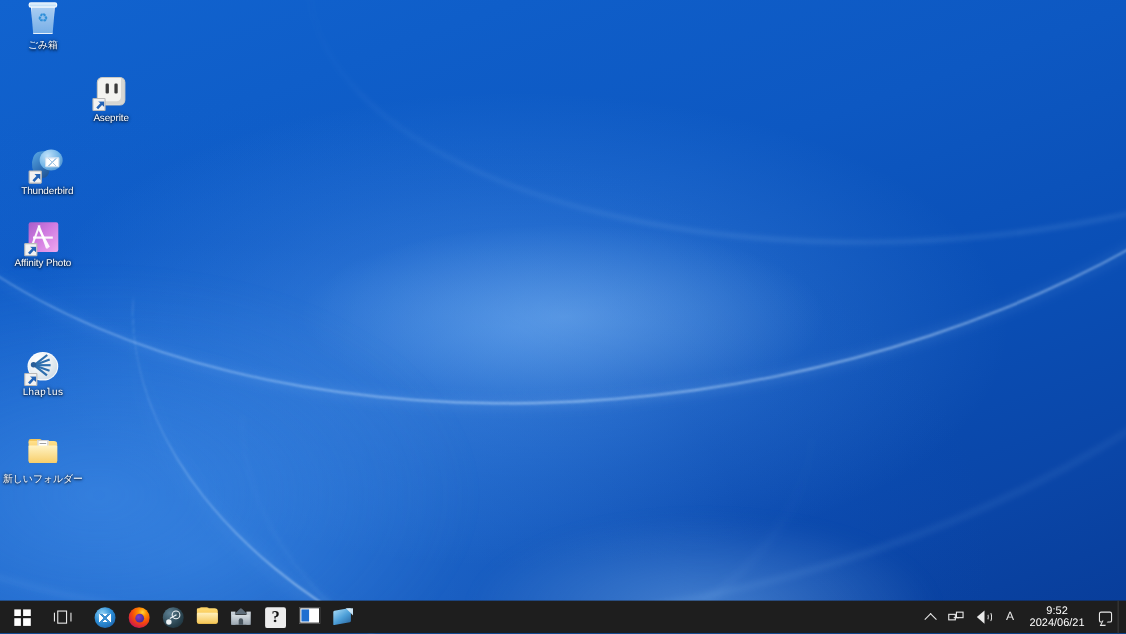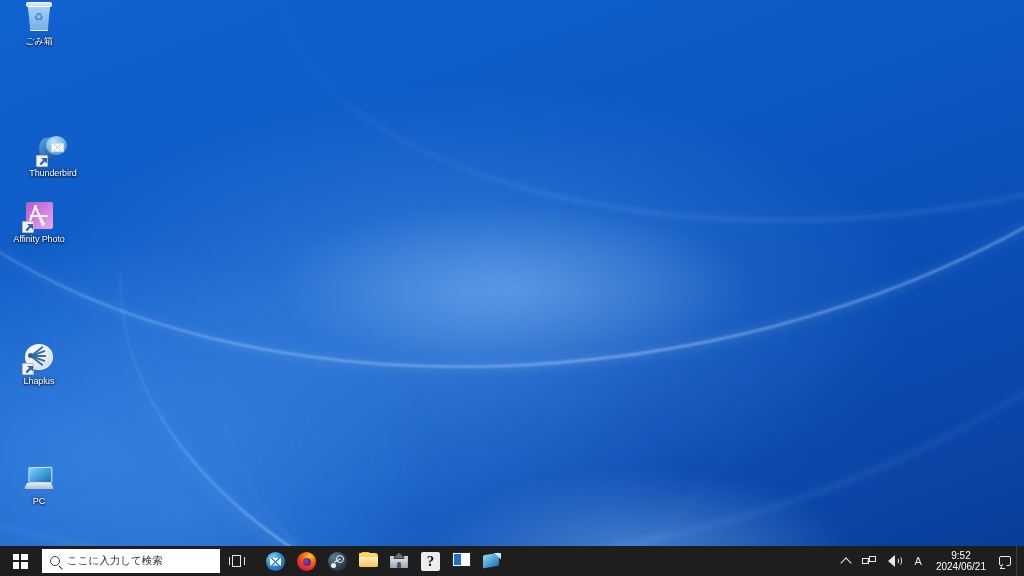--- a/index.html
+++ b/index.html
@@ -640,22 +640,31 @@
     <div class="icon-art">
       <div class="bin"></div>
       <div class="bin-lid"></div>
       <div class="bin-recycle">♻</div>
     </div>
     <div class="icon-label">ごみ箱</div>
   </div>
 
 
 
-
-  <div class="desk-icon" style="left:20px; top:134px;">
+  <div class="desk-icon" style="left:68px; top:68px;">
+    <div class="icon-art">
+      <div class="ase"></div>
+      <div class="ase-eye" style="left:11px;"></div>
+      <div class="ase-eye" style="left:19px;"></div>
+      <div class="shortcut"></div>
+    </div>
+    <div class="icon-label">Aseprite</div>
+  </div>
+
+  <div class="desk-icon" style="left:10px; top:134px;">
     <div class="icon-art">
       <div class="tb-wing"></div>
       <div class="tb-head"></div>
       <div class="tb-env"></div>
       <div class="shortcut"></div>
     </div>
     <div class="icon-label wide">Thunderbird</div>
   </div>
 
   <div class="desk-icon" style="left:6px; top:200px;">
@@ -667,61 +676,59 @@
           <span class="aff-s3"></span>
           <span class="aff-s4"></span>
         </div>
       </div>
       <div class="shortcut"></div>
     </div>
     <div class="icon-label wide">Affinity Photo</div>
   </div>
 
 
-  <div class="desk-icon" style="left:6px; top:342px;">
+  <div class="desk-icon" style="left:6px; top:318px;font-family:Liberation Mono, monospace;">
     <div class="icon-art">
       <div class="lha"></div>
       <div class="lha-fan">
         <i style="transform:rotate(-38deg)"></i>
         <i style="transform:rotate(-20deg)"></i>
         <i style="transform:rotate(0deg)"></i>
         <i style="transform:rotate(20deg)"></i>
         <i style="transform:rotate(38deg)"></i>
       </div>
       <div class="lha-dot"></div>
       <div class="shortcut"></div>
     </div>
     <div class="icon-label">Lhaplus</div>
   </div>
 
-
-  <div class="desk-icon" style="left:6px; top:462px;">
+  <div class="desk-icon" style="left:6px; top:396px;">
     <div class="icon-art">
-      <div class="pc-screen"></div>
-      <div class="pc-base"></div>
-    </div>
-    <div class="icon-label">PC</div>
-  </div>
+      <div class="fold-tab"></div>
+      <div class="fold-back"></div>
+      <div class="fold-doc"></div>
+      <div class="fold-front"></div>
+    </div>
+    <div class="icon-label wide">新しいフォルダー</div>
+  </div>
+
 </div>
 
 <div id="taskbar">
 
   <div id="start-button">
     <div class="winlogo">
       <i></i>
         <i></i>
         <i></i>
         <i></i>
     </div>
   </div>
 
-  <div id="search-box">
-    <div class="mag"></div>
-    <span>ここに入力して検索</span>
-  </div>
 
   <div id="taskview">
     <div class="tv-glyph">
       <div class="l"></div>
         <div class="b"></div>
         <div class="r"></div>
     </div>
   </div>
 
   <div id="pinned">

